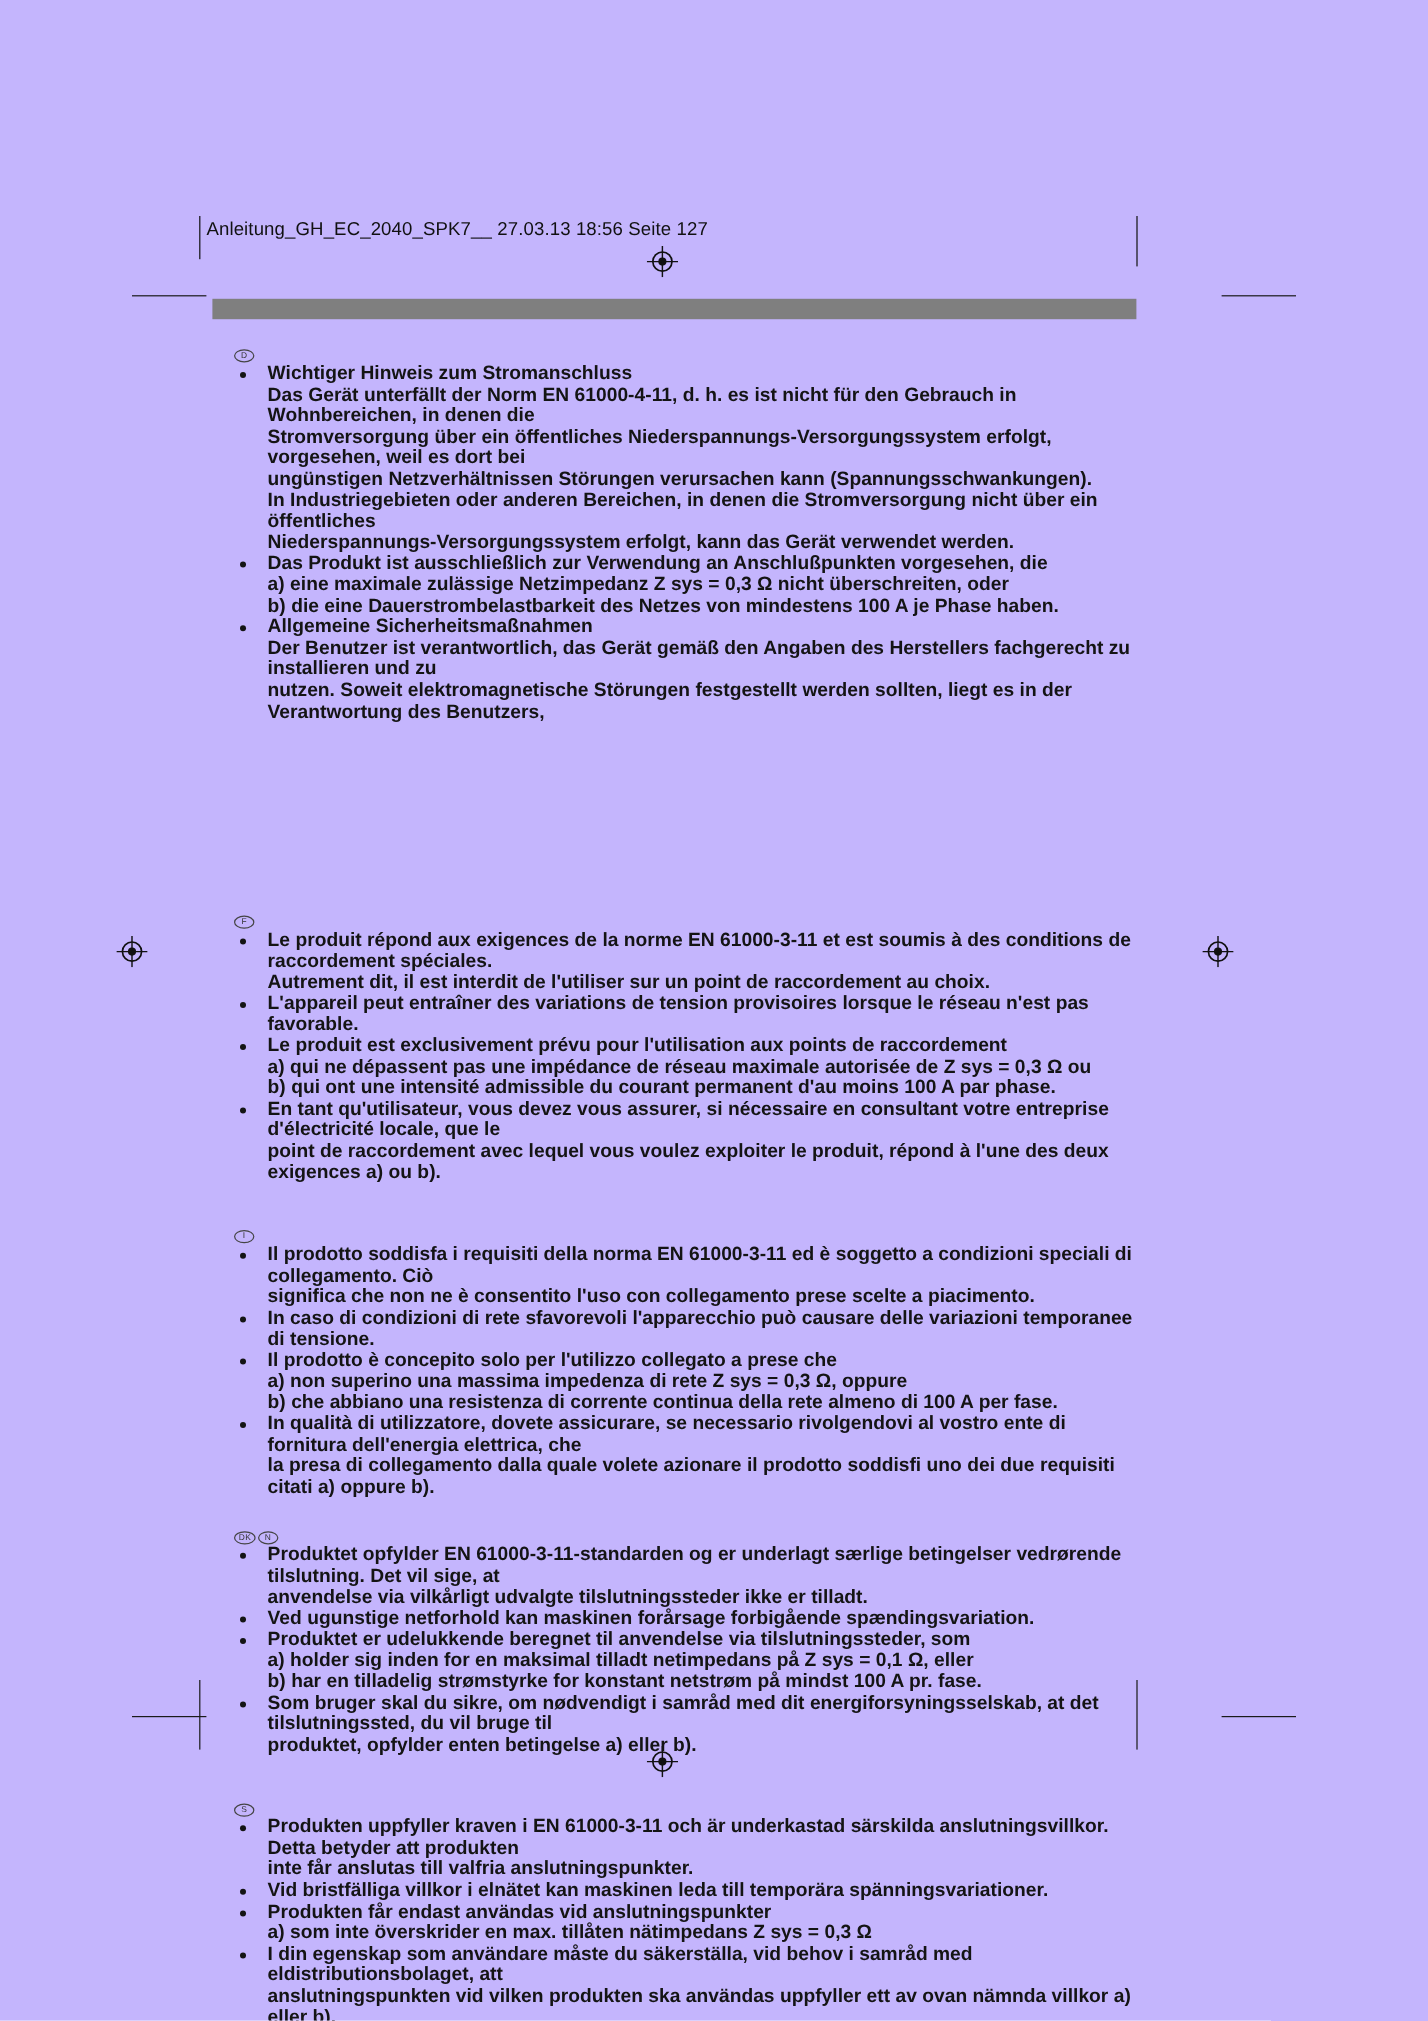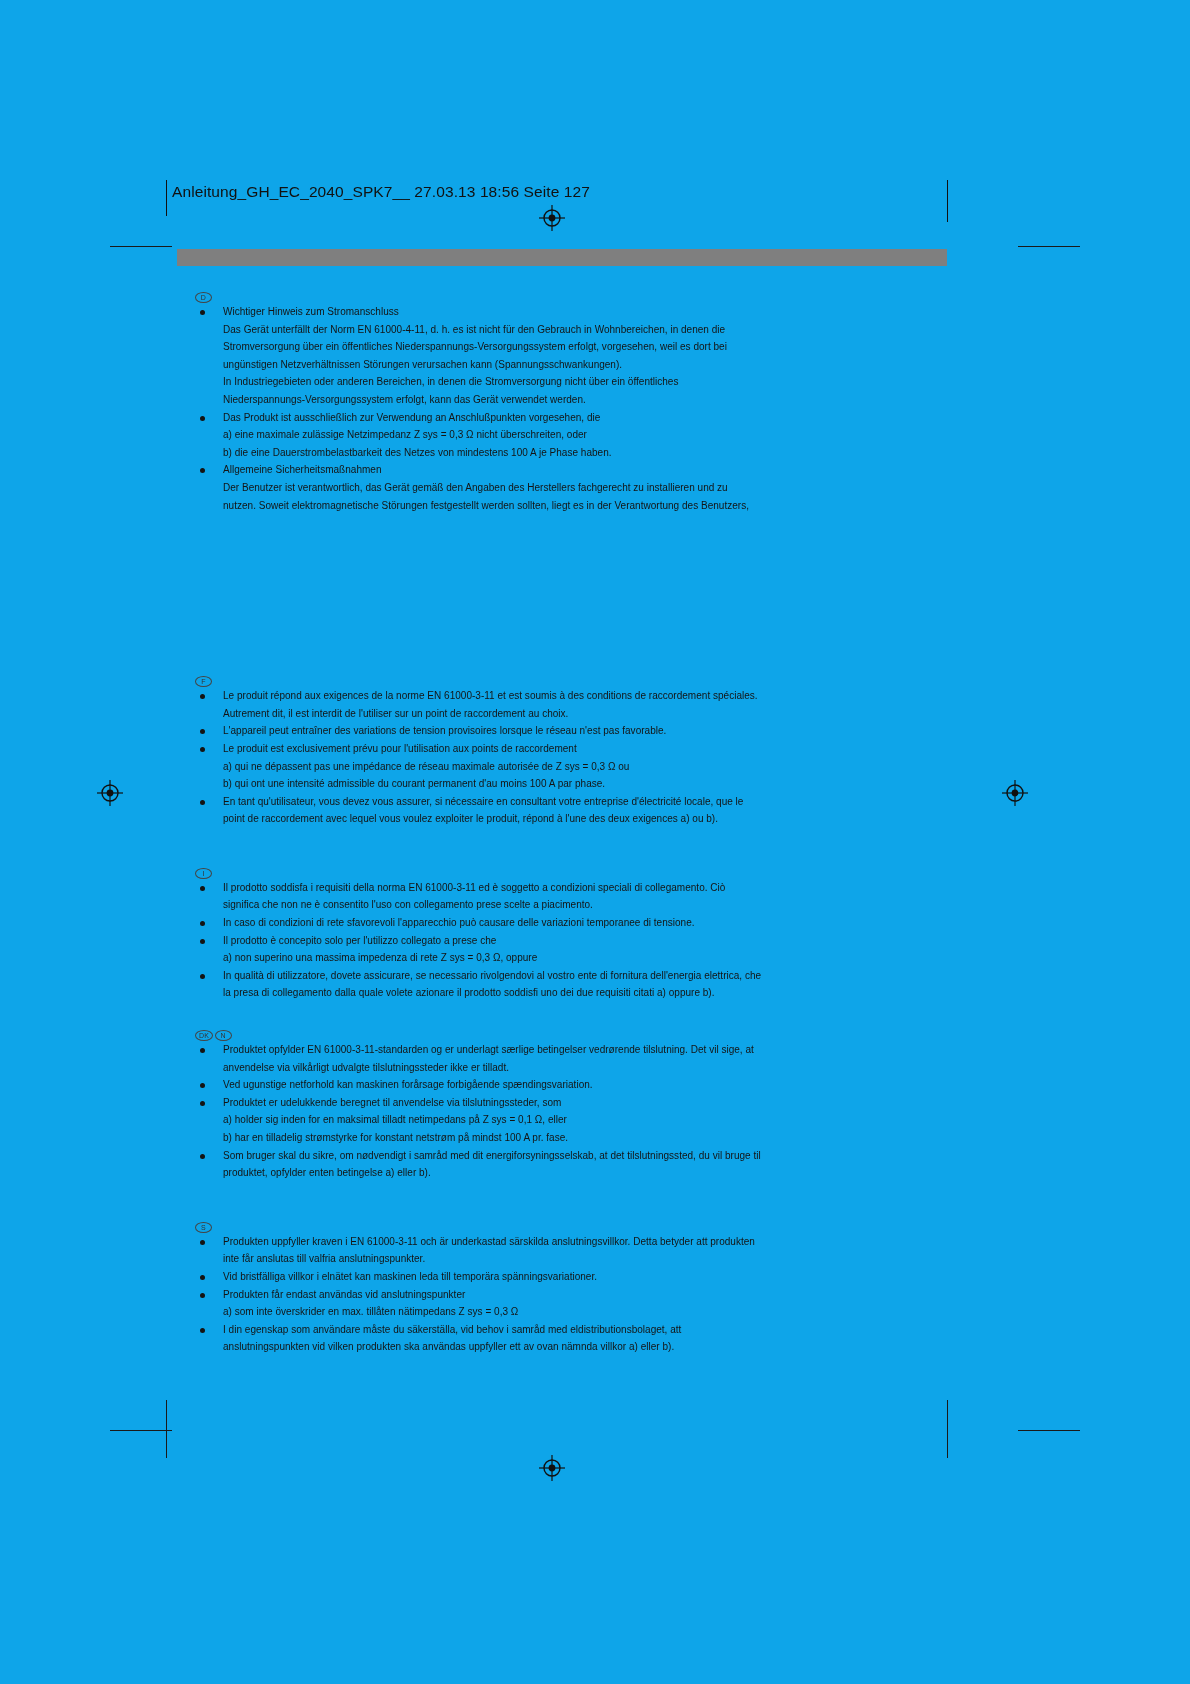--- a/index.html
+++ b/index.html
@@ -9,21 +9,21 @@
     background: #ffffff;
   }
   body {
     font-family: "Liberation Sans", sans-serif;
     color: #111111;
   }
   .page {
     position: relative;
     width: 1190px;
     height: 1684px;
-    background: #0ea5e9;
+    background: #c4b5fd;
     overflow: hidden;
     margin: 0 auto;
   }
 
   
   .crop-line {
     position: absolute;
     background: #1a1a1a;
   }
   .crop-h { height: 1px; width: 62px; }
@@ -117,24 +117,25 @@
     content: "";
     position: absolute;
     left: 5px;
     top: 7px;
     width: 5px;
     height: 5px;
     background: #141414;
     border-radius: 50%;
   }
   .line {
-    font-size: 10px;
+    font-size: 16px;
     line-height: 17.6px;
     color: #141414;
     letter-spacing: 0.02px;
+    font-weight: bold;
   }
   .indent { display: block; }
 
   .spacer-lg { height: 150px; }
   .spacer-md { height: 28px; }
   .spacer-sm { height: 16px; }
 
   
   .rm-top    { left: 539px; top: 205px; }
   .rm-left   { left: 97px;  top: 780px; }
@@ -256,20 +257,21 @@
         <li>
           <span class="line indent">Il prodotto soddisfa i requisiti della norma EN 61000-3-11 ed è soggetto a condizioni speciali di collegamento. Ciò</span>
           <span class="line indent">significa che non ne è consentito l'uso con collegamento prese scelte a piacimento.</span>
         </li>
         <li>
           <span class="line indent">In caso di condizioni di rete sfavorevoli l'apparecchio può causare delle variazioni temporanee di tensione.</span>
         </li>
         <li>
           <span class="line indent">Il prodotto è concepito solo per l'utilizzo collegato a prese che</span>
           <span class="line indent">a) non superino una massima impedenza di rete Z sys = 0,3 Ω, oppure</span>
+          <span class="line indent">b) che abbiano una resistenza di corrente continua della rete almeno di 100 A per fase.</span>
         </li>
         <li>
           <span class="line indent">In qualità di utilizzatore, dovete assicurare, se necessario rivolgendovi al vostro ente di fornitura dell'energia elettrica, che</span>
           <span class="line indent">la presa di collegamento dalla quale volete azionare il prodotto soddisfi uno dei due requisiti citati a) oppure b).</span>
         </li>
       </ul>
     </div>
 
     <div class="spacer-sm"></div>
 

